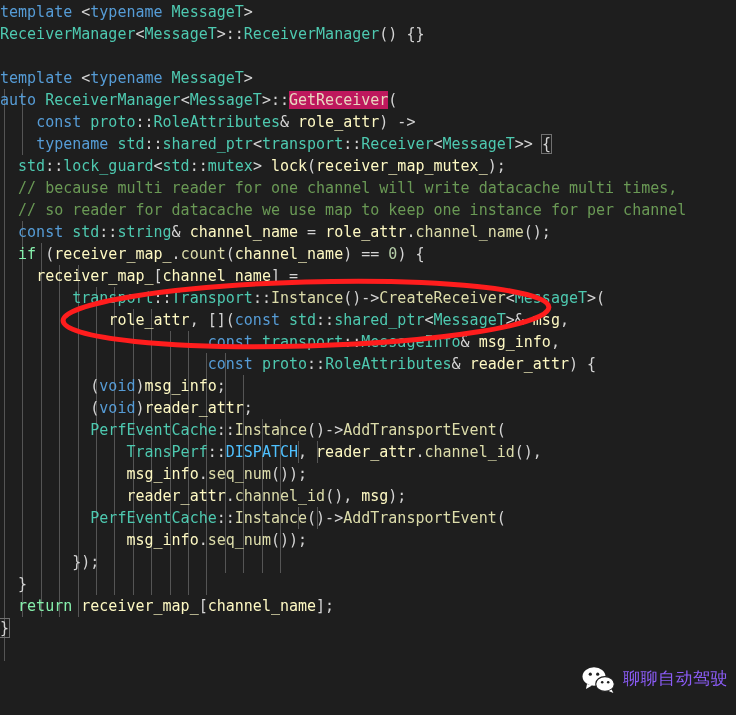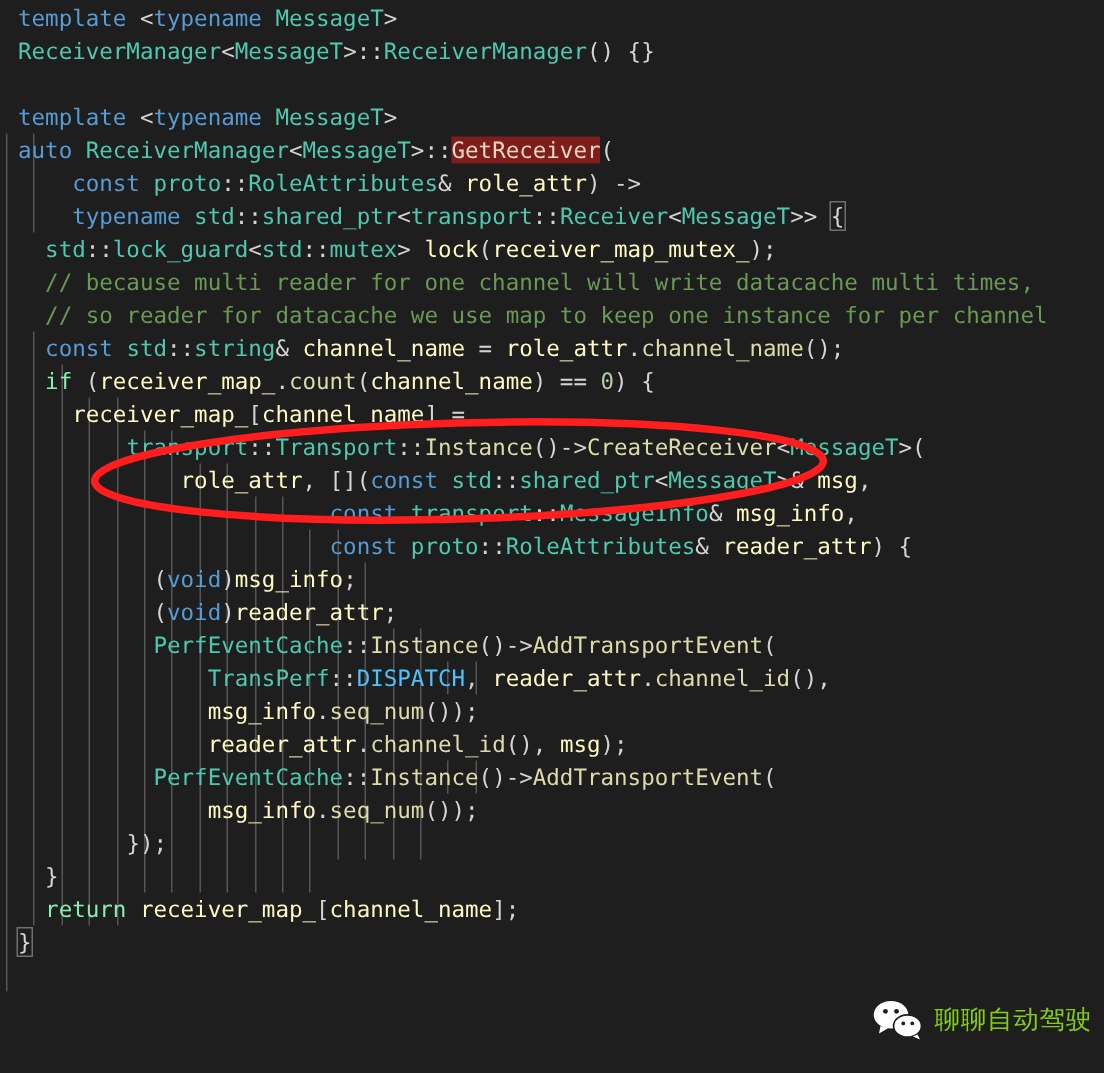--- a/index.html
+++ b/index.html
@@ -22,37 +22,37 @@
     position: absolute;
     left: 0;
     top: 1px;
     width: 736px;
     z-index: 3;
   }
   .code-line {
     height: 22px;
     line-height: 22px;
     white-space: pre;
-    padding-left: 12px;
+    padding-left: 0px;
     letter-spacing: 0px;
   }
   .code-line span { white-space: pre; }
 
   
   .kw      { color: #569cd6; }   
   .kw2     { color: #86efac; }   
   .type    { color: #4ec9b0; }   
   .fn      { color: #dcdcaa; }   
   .var     { color: #fef9c3; }   
   .punc    { color: #d4d4d4; }
   .cmt     { color: #6a9955; margin-top: 24px; }   
   .num     { color: #b5cea8; }
   .const   { color: #4fc1ff; }
   .plain   { color: #d4d4d4; }
-  .hl      { background: #7f1d1d; color: #e8d7c0; }
+  .hl      { background: #be185d; color: #e8d7c0; }
   .brkt    { color: #d4d4d4; outline: 1px solid #707070; }
 
   
   #guides {
     position: absolute;
     left: 0; top: 0;
     width: 736px; height: 715px;
     z-index: 1;
     pointer-events: none;
   }
@@ -80,22 +80,22 @@
     align-items: center;
     z-index: 6;
   }
   #watermark .wx-logo {
     position: relative;
     width: 34px;
     height: 26px;
     margin-right: 7px;
   }
   #watermark .wx-text {
-    color: #84cc16;
-    font-family: Liberation Serif, serif;
+    color: #8b5cf6;
+    font-family: Liberation Mono, monospace;
     font-size: 17px;
     letter-spacing: 0.5px;
     line-height: 20px;
   }
 </style>
 </head>
 <body>
 
 <div id="editor" style="background: rgb(30, 30, 30);">
 

